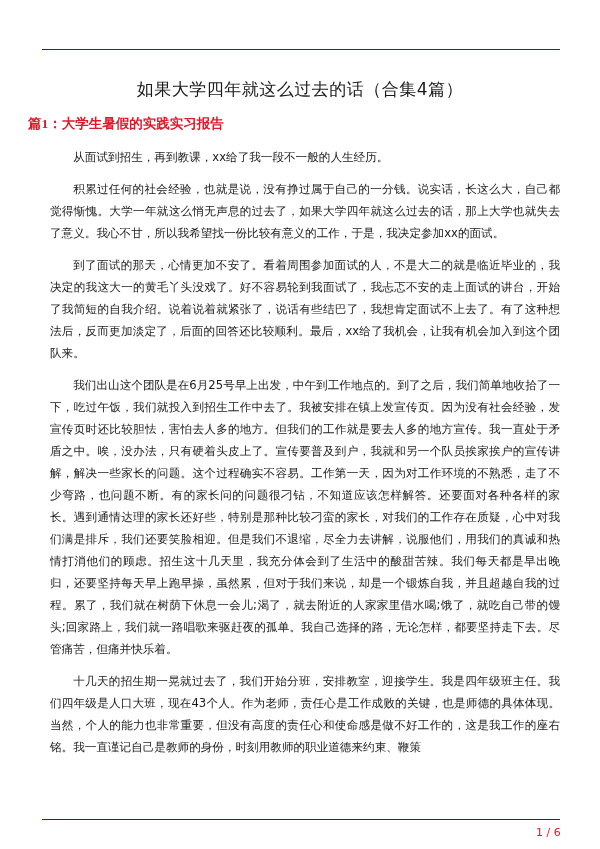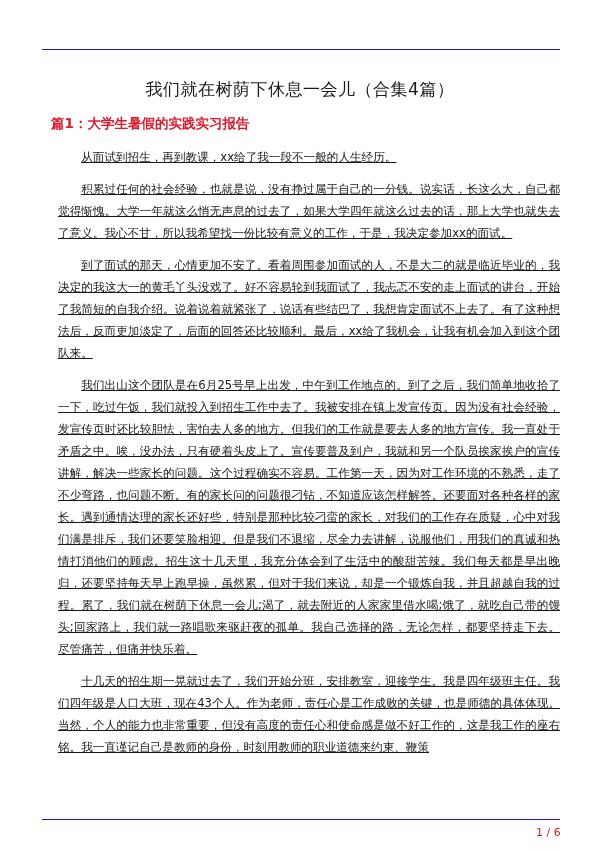--- a/index.html
+++ b/index.html
@@ -30,53 +30,53 @@
     left: 0;
     width: 600px;
     text-align: center;
     font-size: 17px;
     color: #1a1a1a;
     letter-spacing: 0.5px;
   }
   .section-heading {
     position: absolute;
     top: 115px;
-    left: 51px;
+    left: 28px;
     font-size: 13.5px;
     color: #e0182a;
     font-weight: bold;
+    font-family: Liberation Serif, serif;
   }
   .body {
     position: absolute;
     top: 146px;
     left: 42px;
     width: 518px;
     font-size: 11.6px;
     line-height: 22px;
   }
   .para {
-    margin: 0 0 10px 16px;
+    margin: 0 0 10px 8px;
     text-indent: 2em;
     text-align: justify;
-    text-decoration: underline;
   }
   .page-num {
     position: absolute;
     top: 826px;
     left: 536px;
     font-size: 11px;
     color: #e0182a;
   }
 </style>
 </head>
 <body>
 
 <div class="rule top"></div>
 
-<div class="doc-title">我们就在树荫下休息一会儿（合集4篇）</div>
+<div class="doc-title">如果大学四年就这么过去的话（合集4篇）</div>
 
 <div class="section-heading">篇1：大学生暑假的实践实习报告</div>
 
 <div class="body">
   <p class="para">从面试到招生，再到教课，xx给了我一段不一般的人生经历。</p>
   <p class="para">积累过任何的社会经验，也就是说，没有挣过属于自己的一分钱。说实话，长这么大，自己都觉得惭愧。大学一年就这么悄无声息的过去了，如果大学四年就这么过去的话，那上大学也就失去了意义。我心不甘，所以我希望找一份比较有意义的工作，于是，我决定参加xx的面试。</p>
   <p class="para">到了面试的那天，心情更加不安了。看着周围参加面试的人，不是大二的就是临近毕业的，我决定的我这大一的黄毛丫头没戏了。好不容易轮到我面试了，我忐忑不安的走上面试的讲台，开始了我简短的自我介绍。说着说着就紧张了，说话有些结巴了，我想肯定面试不上去了。有了这种想法后，反而更加淡定了，后面的回答还比较顺利。最后，xx给了我机会，让我有机会加入到这个团队来。</p>
   <p class="para">我们出山这个团队是在6月25号早上出发，中午到工作地点的。到了之后，我们简单地收拾了一下，吃过午饭，我们就投入到招生工作中去了。我被安排在镇上发宣传页。因为没有社会经验，发宣传页时还比较胆怯，害怕去人多的地方。但我们的工作就是要去人多的地方宣传。我一直处于矛盾之中。唉，没办法，只有硬着头皮上了。宣传要普及到户，我就和另一个队员挨家挨户的宣传讲解，解决一些家长的问题。这个过程确实不容易。工作第一天，因为对工作环境的不熟悉，走了不少弯路，也问题不断。有的家长问的问题很刁钻，不知道应该怎样解答。还要面对各种各样的家长。遇到通情达理的家长还好些，特别是那种比较刁蛮的家长，对我们的工作存在质疑，心中对我们满是排斥，我们还要笑脸相迎。但是我们不退缩，尽全力去讲解，说服他们，用我们的真诚和热情打消他们的顾虑。招生这十几天里，我充分体会到了生活中的酸甜苦辣。我们每天都是早出晚归，还要坚持每天早上跑早操，虽然累，但对于我们来说，却是一个锻炼自我，并且超越自我的过程。累了，我们就在树荫下休息一会儿;渴了，就去附近的人家家里借水喝;饿了，就吃自己带的馒头;回家路上，我们就一路唱歌来驱赶夜的孤单。我自己选择的路，无论怎样，都要坚持走下去。尽管痛苦，但痛并快乐着。</p>
   <p class="para">十几天的招生期一晃就过去了，我们开始分班，安排教室，迎接学生。我是四年级班主任。我们四年级是人口大班，现在43个人。作为老师，责任心是工作成败的关键，也是师德的具体体现。当然，个人的能力也非常重要，但没有高度的责任心和使命感是做不好工作的，这是我工作的座右铭。我一直谨记自己是教师的身份，时刻用教师的职业道德来约束、鞭策</p>
 </div>

